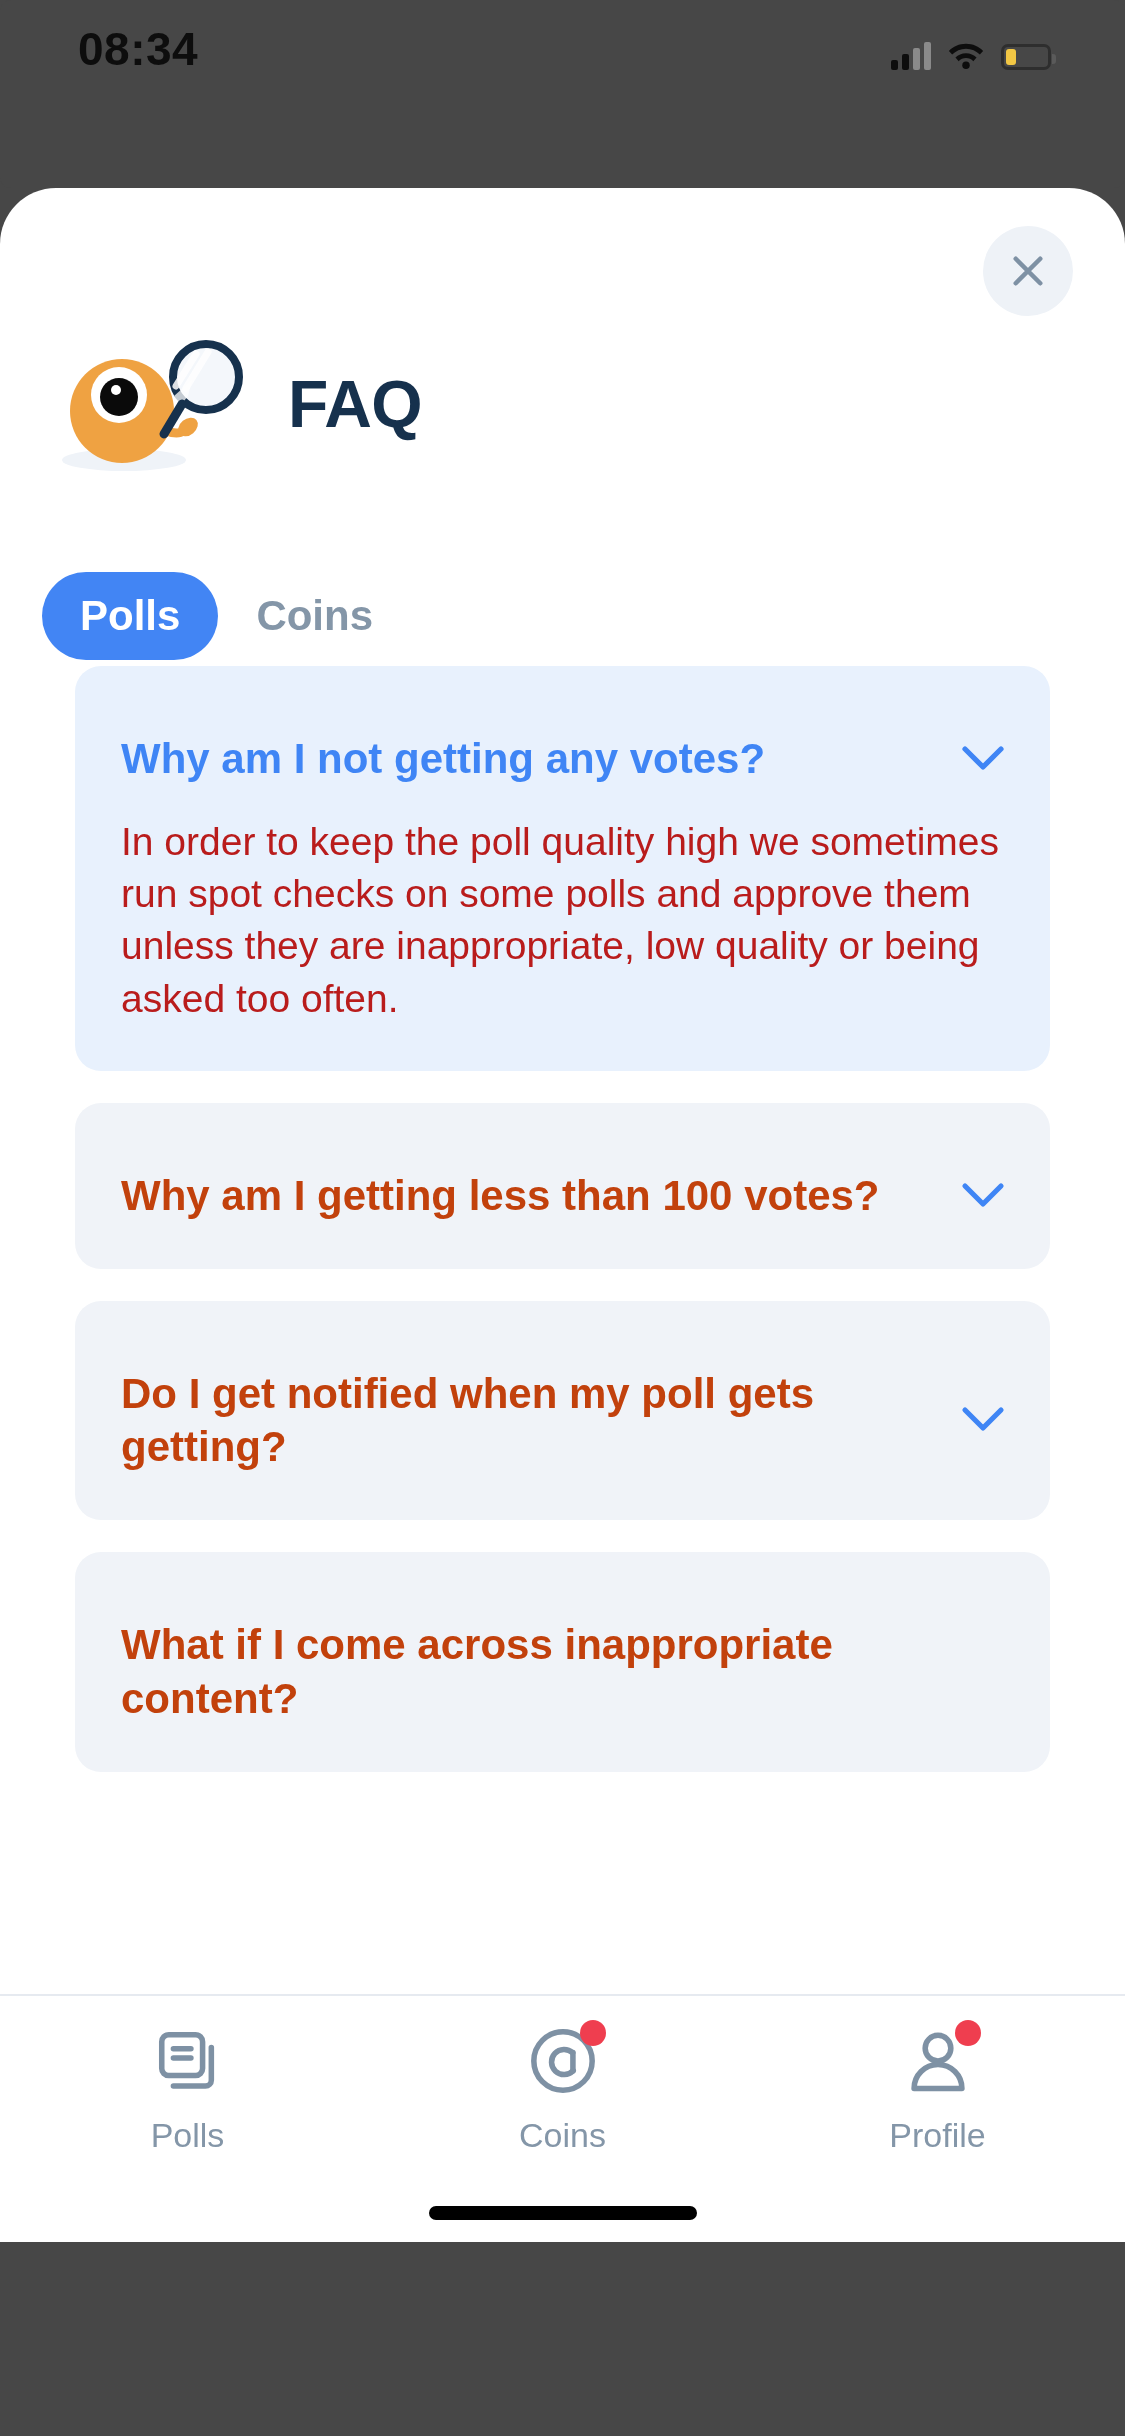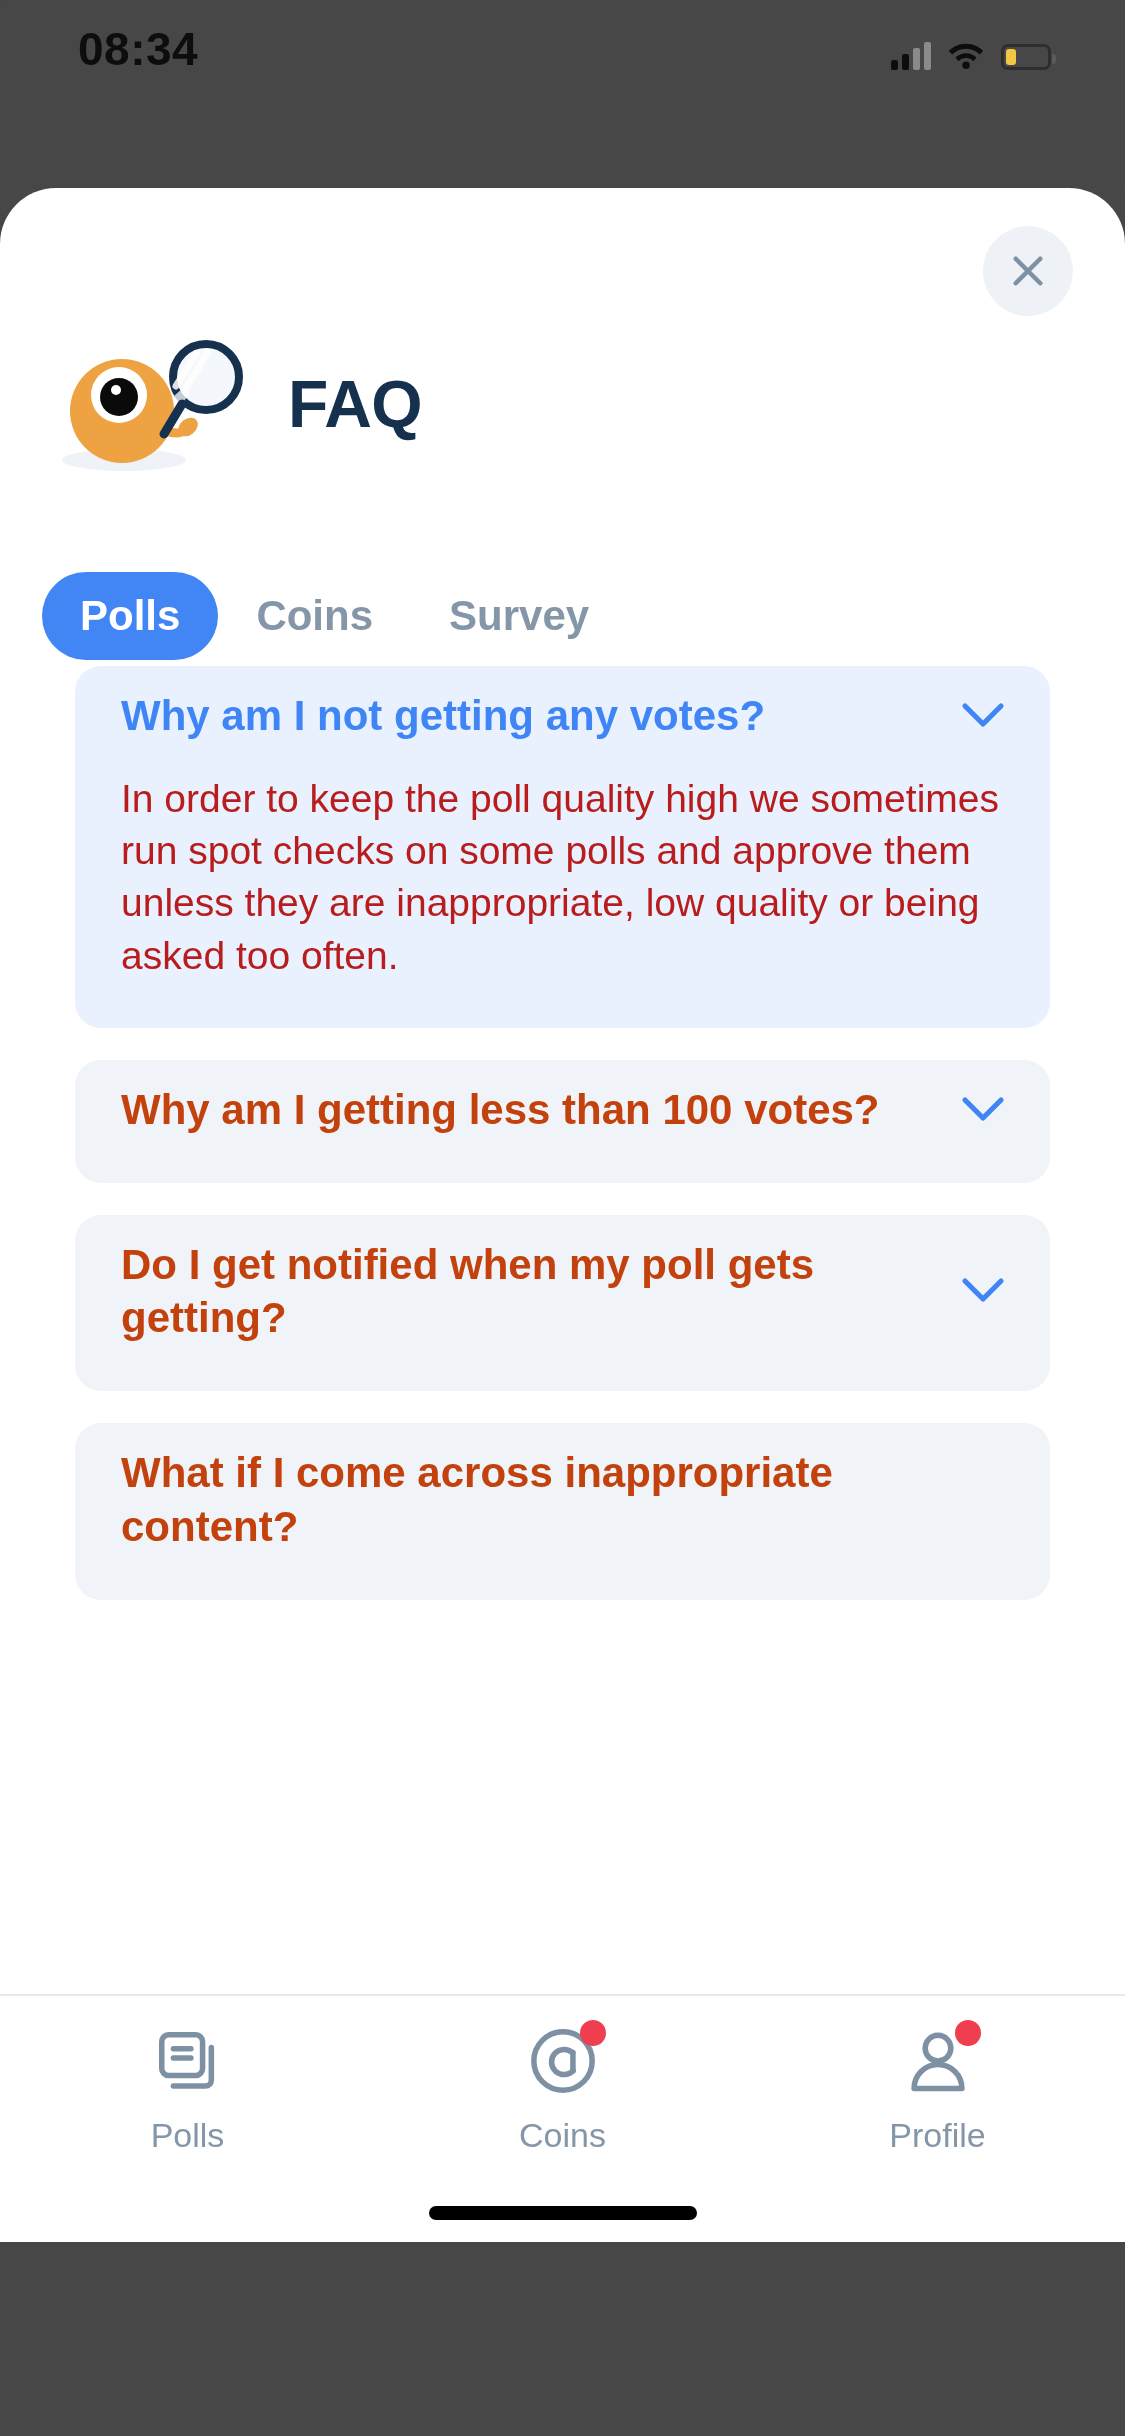--- a/index.html
+++ b/index.html
@@ -144,21 +144,21 @@
   #faq-list {
     position: absolute;
     left: 75px;
     top: 478px;
     width: 975px;
   }
   .faq-card {
     background: #f0f3f8;
     border-radius: 26px;
     margin-bottom: 32px;
-    padding: 23px 44px 46px 46px;
+    padding: 66px 44px 46px 46px;
   }
   .faq-card.open { background: #e8f1fd; }
 
   .faq-qrow {
     display: flex;
     align-items: center;
     justify-content: space-between;
     gap: 24px;
   }
   .faq-q {
@@ -291,21 +291,20 @@
       <path d="M132 62 L124 72 L118 62 L136 46 z" fill="#ffffff" opacity="0.75"></path>
       <path d="M140 20 L120 52 M152 18 L130 54" stroke="#ffffff" stroke-width="7" stroke-linecap="round" opacity="0.85"></path>
       <path d="M126 70 L108 100" stroke="#16314d" stroke-width="9" stroke-linecap="round"></path>
     </svg>
     <div id="faq-title">FAQ</div>
   </div>
 
   <div id="faq-tabs">
     <div class="tab active">Polls</div>
     <div class="tab">Coins</div>
-    <div class="tab">Survey</div>
   </div>
 
   <div id="list-clip">
     <div id="faq-list" style="position:absolute;left:75px;top:0;width:975px;">
 
       <div class="faq-card open">
         <div class="faq-qrow">
           <div class="faq-q">Why am I not getting any votes?</div>
           <span class="chev">
             <svg viewBox="0 0 22 14">

